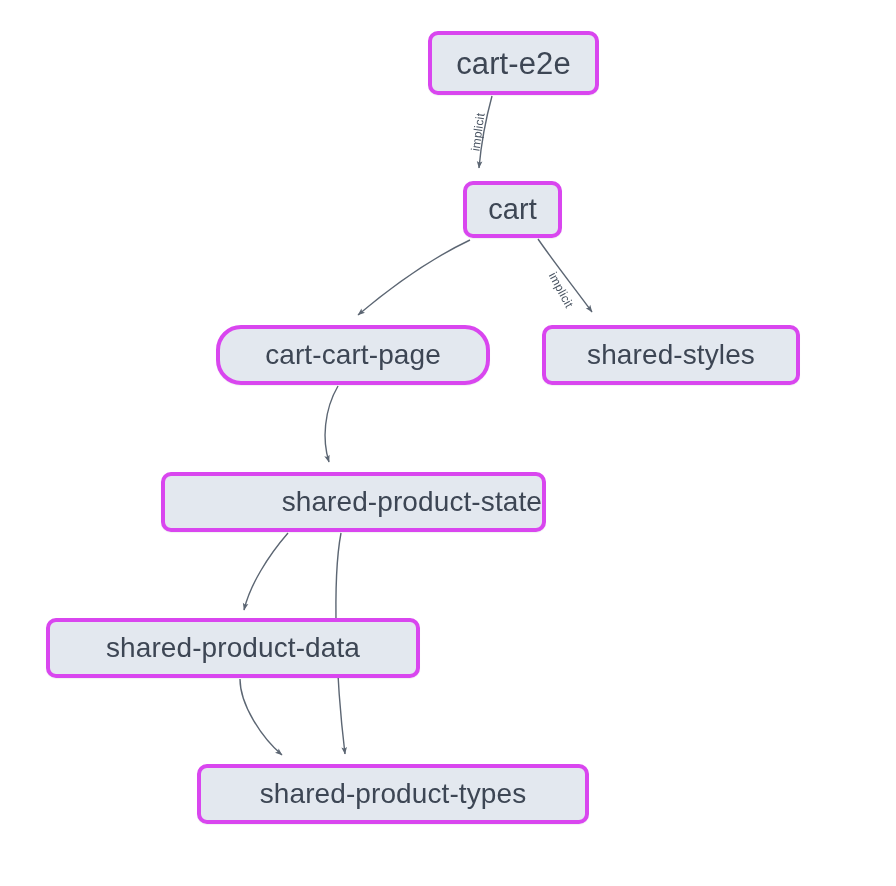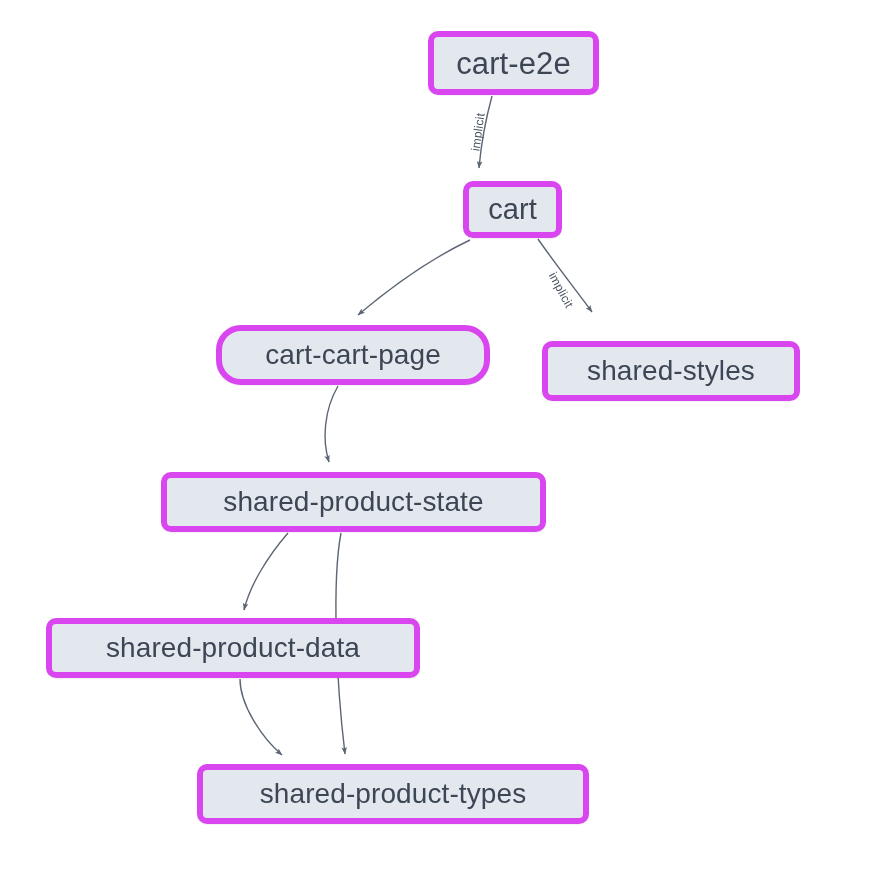--- a/index.html
+++ b/index.html
@@ -29,21 +29,21 @@
     top: 0;
     width: 896px;
     height: 886px;
     overflow: visible;
   }
 
   .node {
     position: absolute;
     box-sizing: border-box;
     background: #e3e8ef;
-    border: 6px solid #d946ef;
+    border: 4px solid #d946ef;
     border-radius: 10px;
     display: flex;
     align-items: center;
     justify-content: center;
     color: #3d4654;
     font-weight: 400;
     letter-spacing: 0.1px;
     white-space: nowrap;
     box-shadow: 0 1px 1px rgba(60,70,90,0.07);
   }
@@ -101,25 +101,25 @@
   </div>
 
   <div class="node" style="left:463px; top:181px; width:99px; height:57px; font-size:29px;">
     <span class="node-label">cart</span>
   </div>
 
   <div class="node" style="left:216px; top:325px; width:274px; height:60px; font-size:28px;border-radius:25px;">
     <span class="node-label">cart-cart-page</span>
   </div>
 
-  <div class="node" style="left:542px; top:325px; width:258px; height:60px; font-size:28px;margin-top:16px;">
+  <div class="node" style="left:542px; top:325px; width:258px; height:60px; font-size:28px;">
     <span class="node-label">shared-styles</span>
   </div>
 
-  <div class="node" style="left:161px; top:472px; width:385px; height:60px; font-size:28px;">
+  <div class="node" style="left:161px; top:472px; width:385px; height:60px; font-size:28px;justify-content:flex-end;">
     <span class="node-label">shared-product-state</span>
   </div>
 
   <div class="node" style="left:46px; top:618px; width:374px; height:60px; font-size:28px;">
     <span class="node-label">shared-product-data</span>
   </div>
 
   <div class="node" style="left:157px; top:764px; width:392px; height:60px; font-size:28px;margin-left:40px;">
     <span class="node-label">shared-product-types</span>
   </div>

